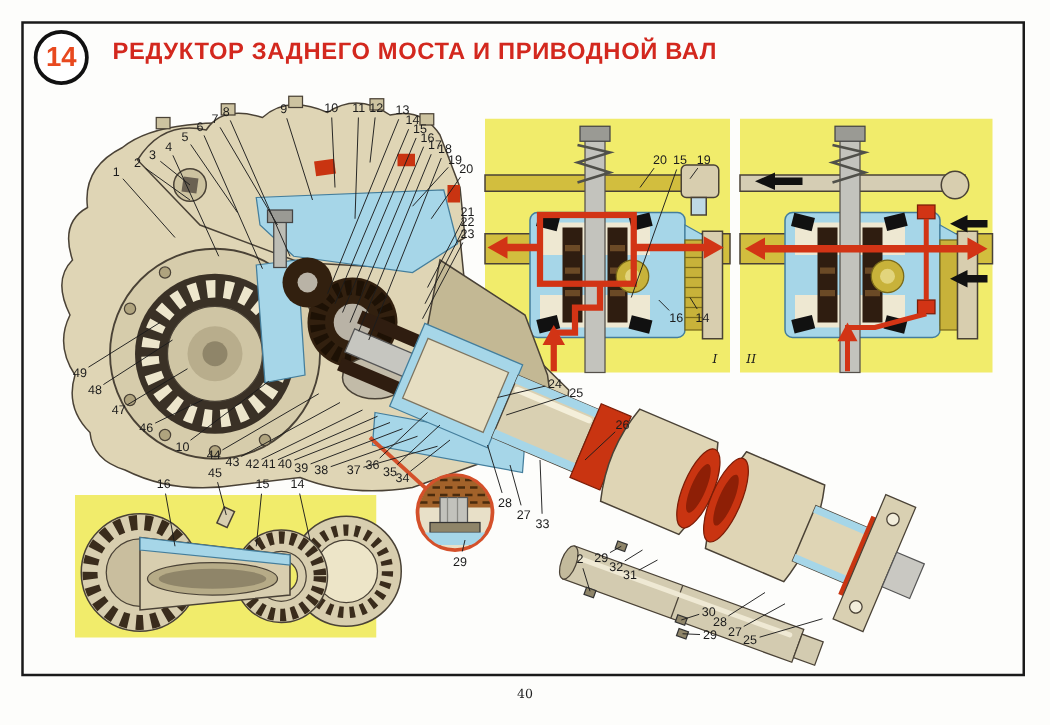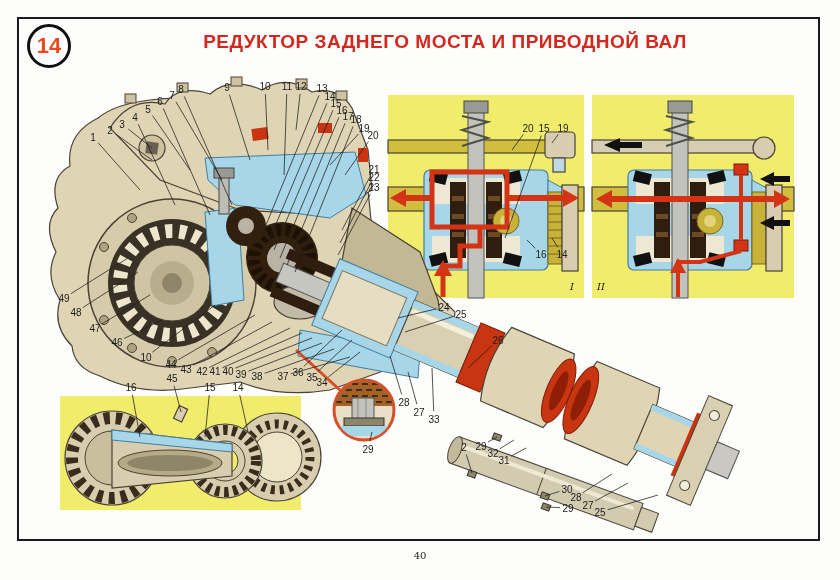--- a/index.html
+++ b/index.html
@@ -10,21 +10,21 @@
     --disc_brown:#A2622A; --ink:#1C1C1C;
   }
   html,body{margin:0;padding:0;}
   .page{position:relative;width:840px;height:580px;background:#FDFDFB;overflow:hidden;
         font-family:"Liberation Sans",sans-serif;}
   .frame{position:absolute;left:17px;top:17px;width:803px;height:524px;
          border:2px solid var(--frame_black);box-sizing:border-box;}
   .plate-badge{position:absolute;left:27px;top:24px;width:44px;height:44px;border:3px solid #111;
       border-radius:50%;box-sizing:border-box;display:flex;align-items:center;justify-content:center;
       font-size:22px;font-weight:bold;color:var(--plate_orange);background:#fff;}
-  .title{position:absolute;left:90px;right:40px;top:31px;text-align:center;font-size:19px;
+  .title{position:absolute;left:90px;right:40px;top:31px;text-align:left;font-size:19px;
       font-weight:bold;letter-spacing:.5px;color:var(--title_red);white-space:nowrap;}
   .page-number{position:absolute;left:0;right:0;top:550px;text-align:center;font-size:10px;
       color:#222;font-family:"DejaVu Serif",serif;}
   svg{position:absolute;left:0;top:0;}
   .callout{font:10px "Liberation Sans",sans-serif;fill:var(--ink);}
   .numeral{font:italic 10px "DejaVu Serif",serif;fill:var(--ink);}
   .lead{stroke:var(--ink);stroke-width:.75;}
   .outl{stroke:#4A4236;stroke-width:1.2;}
 </style>
 </head>

